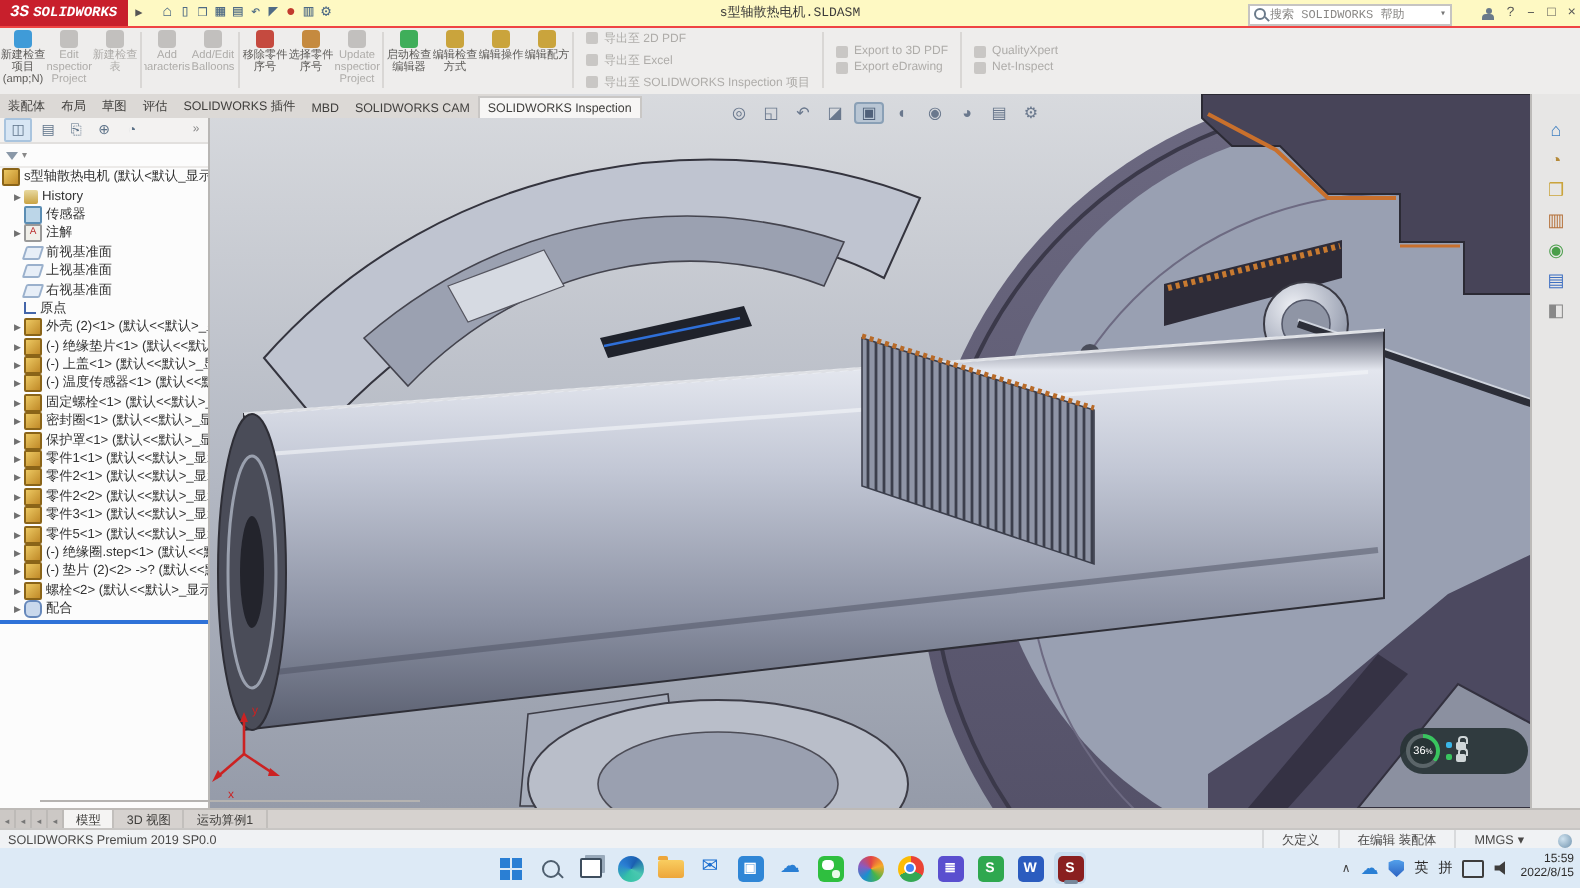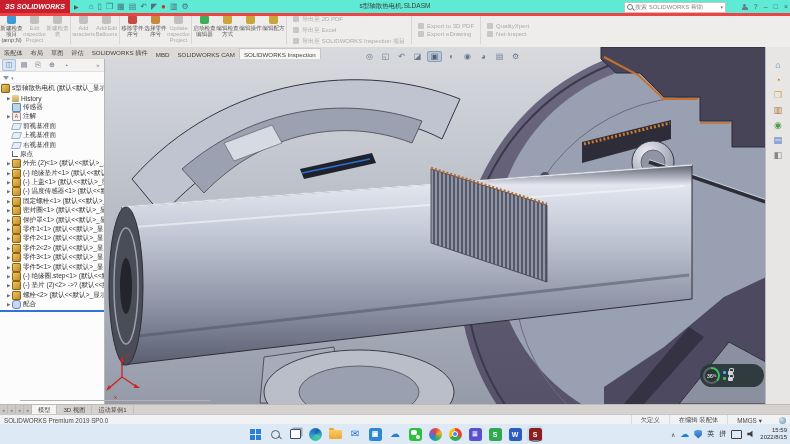--- a/index.html
+++ b/index.html
@@ -1,20 +1,20 @@
 <!DOCTYPE html>
 <html><head>
 <meta charset="utf-8">
 <style>
   html,body{margin:0;padding:0;background:#888;}
   .window{position:relative;width:790px;height:444px;background:#ecebea;
     font-family:"Liberation Sans",sans-serif;overflow:hidden;-webkit-font-smoothing:antialiased;}
   
-  .titlebar{position:absolute;top:0;left:0;right:0;height:13px;background:#5eead4;
-    border-bottom:3px solid #ef4444;display:flex;align-items:center;z-index:6;}
+  .titlebar{position:absolute;top:0;left:0;right:0;height:13px;background:#fef9c3;
+    border-bottom:1px solid #ef4444;display:flex;align-items:center;z-index:6;font-family:Liberation Mono, monospace;}
   .logo{background:#c81f2c;color:#fff;height:13px;display:flex;align-items:center;
     padding:0 5px;font-size:7px;font-weight:bold;font-style:italic;gap:2px;}
   .logo .swirl{font-size:8px;}
   .logo-exp{font-size:6px;color:#555;margin:0 4px;}
   .qa{display:flex;gap:4px;margin-left:6px;align-items:center;}
   .qa .ic{font-size:8px;line-height:9px;color:#4f6b85;}
   .title-text{position:absolute;left:50%;transform:translateX(-50%);font-size:6.5px;color:#3c3b3a;white-space:nowrap;}
   .searchbox{position:absolute;right:64px;top:1.5px;width:96px;height:9px;background:#fff;
     border:1px solid #c6c4c2;display:flex;align-items:center;font-size:6px;color:#8a8886;padding:0 2px;gap:2px;}
   .mag{width:4px;height:4px;border:1px solid #6a7a8a;border-radius:50%;position:relative;flex:none;}

